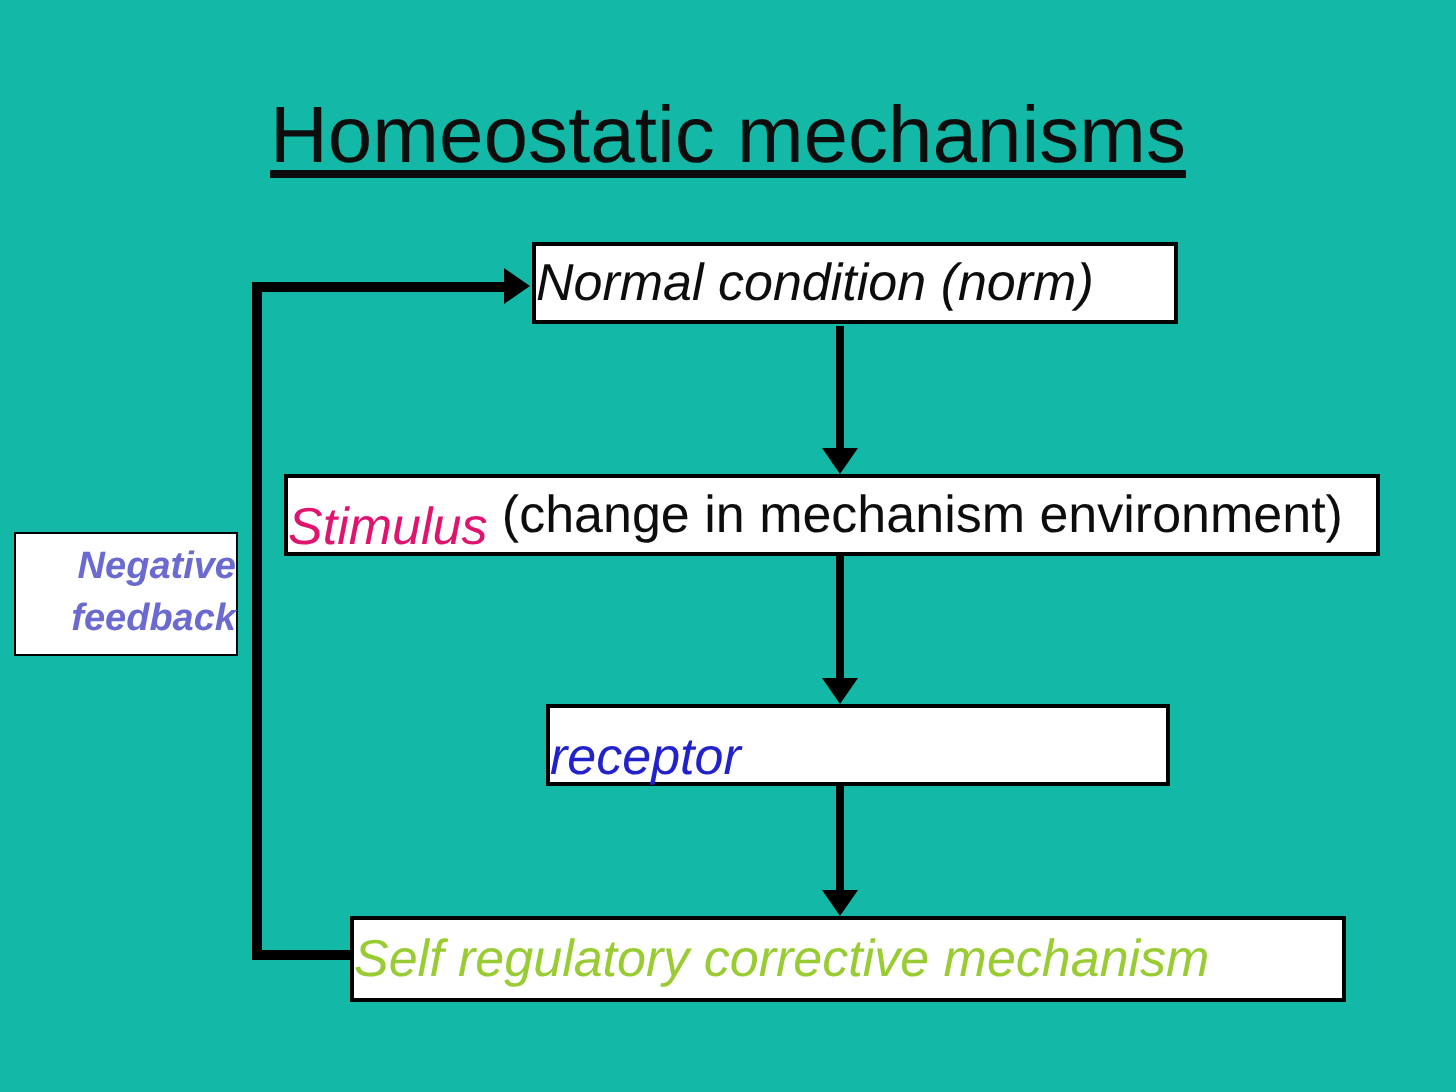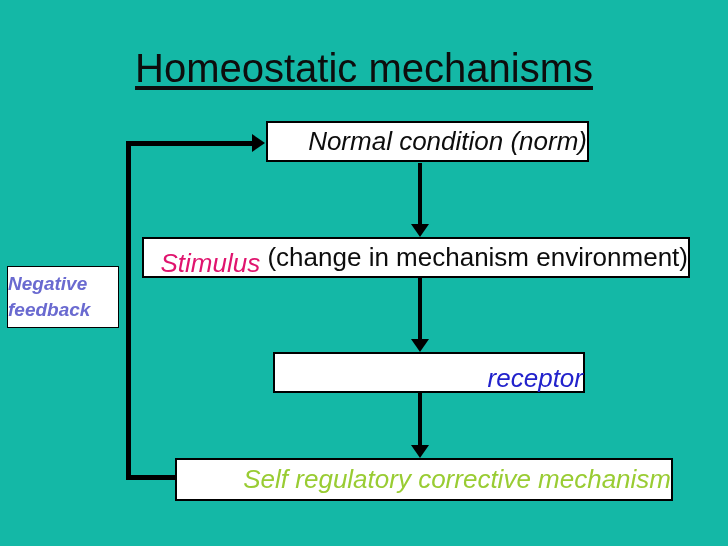--- a/index.html
+++ b/index.html
@@ -29,41 +29,41 @@
   }
 
   
   .box {
     position: absolute;
     box-sizing: border-box;
     border: 2px solid #000;
     background: #fff;
     display: flex;
     align-items: center;
-    justify-content: flex-end;
+    justify-content: flex-start;
     white-space: pre;
     font-size: 26px;
     color: #0d0d0d;
   }
   .box-normal     { left: 266px; top: 121px; width: 323px; height: 41px; font-style: italic; }
   .box-stimulus   { left: 142px; top: 237px; width: 548px; height: 41px; }
   .box-detected   { left: 273px; top: 352px; width: 312px; height: 41px; }
   .box-corrective { left: 175px; top: 458px; width: 498px; height: 43px; font-style: italic; }
   .em-italic { font-style: italic; margin-top: 12px; }
 
   
   .nf-box {
     position: absolute;
     left: 7px; top: 266px; width: 112px; height: 62px;
     box-sizing: border-box;
     border: 1px solid #000;
     background: #fff;
     display: flex;
     flex-direction: column;
-    align-items: flex-start;
+    align-items: flex-end;
     justify-content: center;
     font-size: 19px;
     font-weight: 700;
     font-style: italic;
     line-height: 1.35;
   }
 
   
   .line { position: absolute; background: #000; }
   .fb-v      { left: 126px; top: 141px; width: 5px;  height: 339px; }

